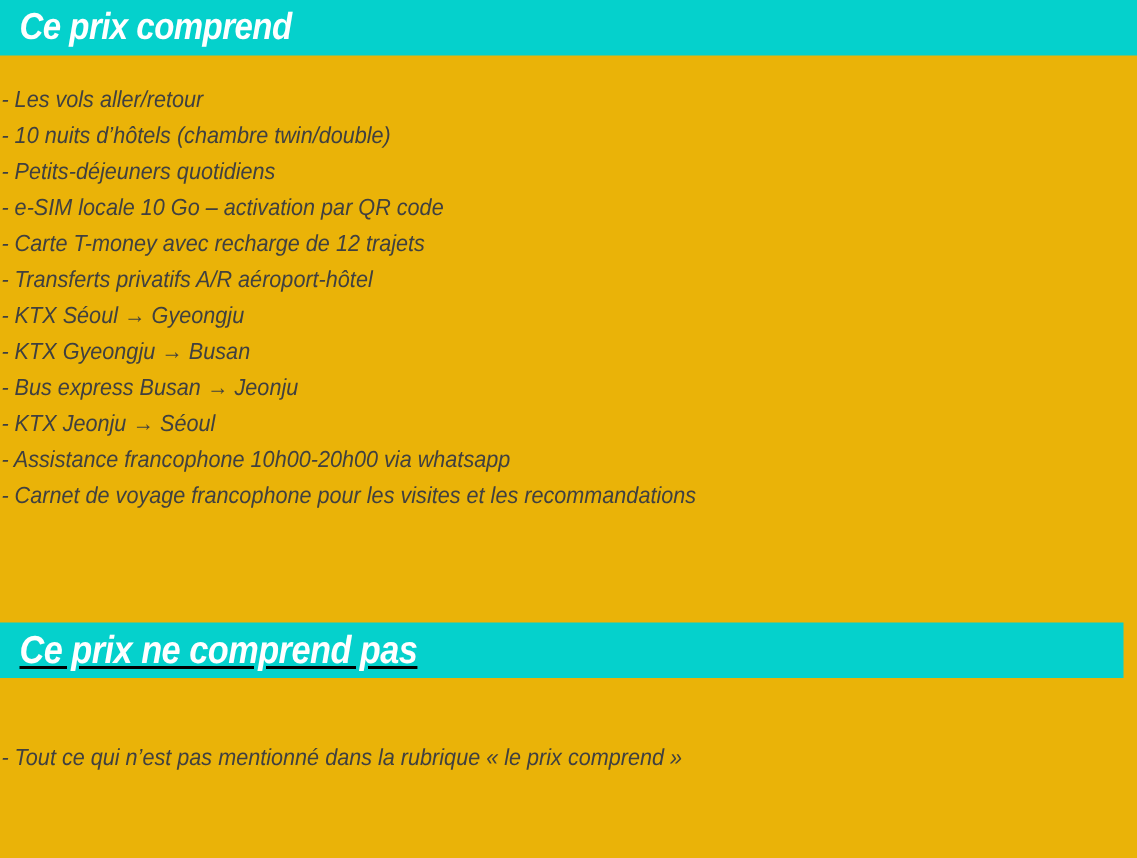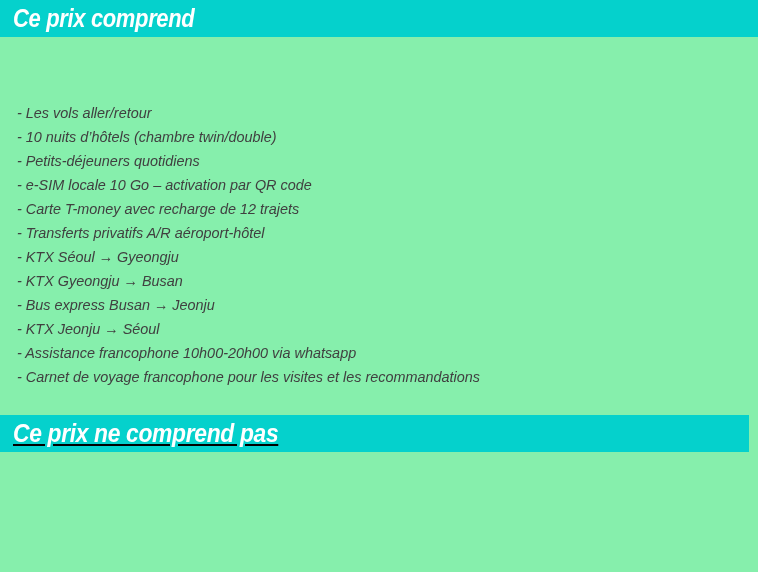--- a/index.html
+++ b/index.html
@@ -60,44 +60,43 @@
   }
   .section-bar.excluded .section-title {
     font-size: 26px;
     line-height: 26px;
     margin-top: -1px;
   }
 
   
   .list-block {
     position: absolute;
-    left: 16px;
+    left: 0;
     width: 677px;
-    margin-top: 46px;
   }
   .list-block.included-list { top: 55px; }
   .list-block.excluded-list { top: 494px; }
 
   .list-line {
     color: #404040;
     font-family: "Liberation Sans", sans-serif;
     font-style: italic;
     font-size: 15.5px;
     line-height: 24px;
     height: 24px;
     white-space: nowrap;
     padding-left: 1px;
     transform: scaleX(0.93);
     transform-origin: left center;
   }
 </style>
 </head>
 <body>
 
-<div class="page" style="background: #86efac;">
+<div class="page" style="background: #eab308;">
 
   <div class="section-bar included" style="background: rgb(5, 209, 204);">
     <span class="section-title" style="color: rgb(255, 255, 255);">Ce prix comprend</span>
   </div>
 
   <div class="list-block included-list">
     <div class="list-line" style="color: rgb(64, 64, 64);">- Les vols aller/retour</div>
     <div class="list-line" style="color: rgb(64, 64, 64);">- 10 nuits d’hôtels (chambre twin/double)</div>
     <div class="list-line" style="color: rgb(64, 64, 64);">- Petits-déjeuners quotidiens</div>
     <div class="list-line" style="color: rgb(64, 64, 64);">- e-SIM locale 10 Go – activation par QR code</div>
@@ -108,14 +107,17 @@
     <div class="list-line" style="color: rgb(64, 64, 64);">- Bus express Busan → Jeonju</div>
     <div class="list-line" style="color: rgb(64, 64, 64);">- KTX Jeonju → Séoul</div>
     <div class="list-line" style="color: rgb(64, 64, 64);">- Assistance francophone 10h00-20h00 via whatsapp</div>
     <div class="list-line" style="color: rgb(64, 64, 64);">- Carnet de voyage francophone pour les visites et les recommandations</div>
   </div>
 
   <div class="section-bar excluded" style="background: rgb(5, 209, 204); text-decoration: underline;">
     <span class="section-title" style="color: rgb(255, 255, 255);">Ce prix ne comprend pas</span>
   </div>
 
+  <div class="list-block excluded-list">
+    <div class="list-line" style="color: rgb(64, 64, 64);">- Tout ce qui n’est pas mentionné dans la rubrique « le prix comprend »</div>
+  </div>
 
 </div>
 
 </body></html>

